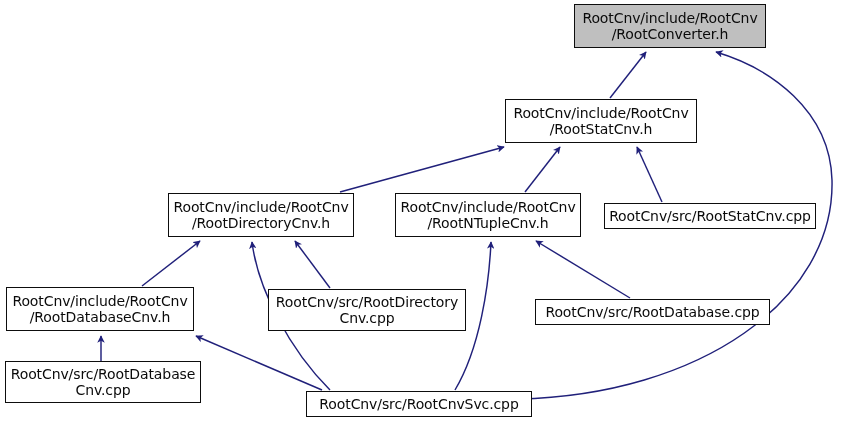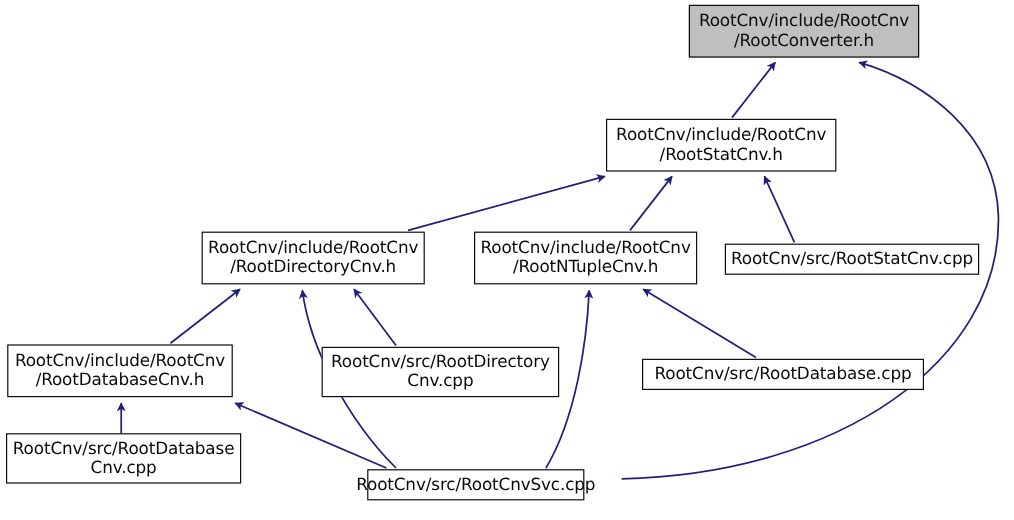--- a/index.html
+++ b/index.html
@@ -66,17 +66,17 @@
     <span class="lbl">RootCnv/src/RootDirectory
 Cnv.cpp</span>
   </div>
   <div class="node" style="left: 535px; top: 299px; width: 235px; height: 26px;">
     <span class="lbl">RootCnv/src/RootDatabase.cpp</span>
   </div>
   <div class="node" style="left: 5px; top: 361px; width: 196px; height: 42px;">
     <span class="lbl">RootCnv/src/RootDatabase
 Cnv.cpp</span>
   </div>
-  <div class="node" style="left: 306px; top: 391px; width: 181px; height: 26px;">
+  <div class="node" style="left: 306px; top: 391px; width: 226px; height: 26px;">
     <span class="lbl">RootCnv/src/RootCnvSvc.cpp</span>
   </div>
 
 </div>
 
 </body></html>

